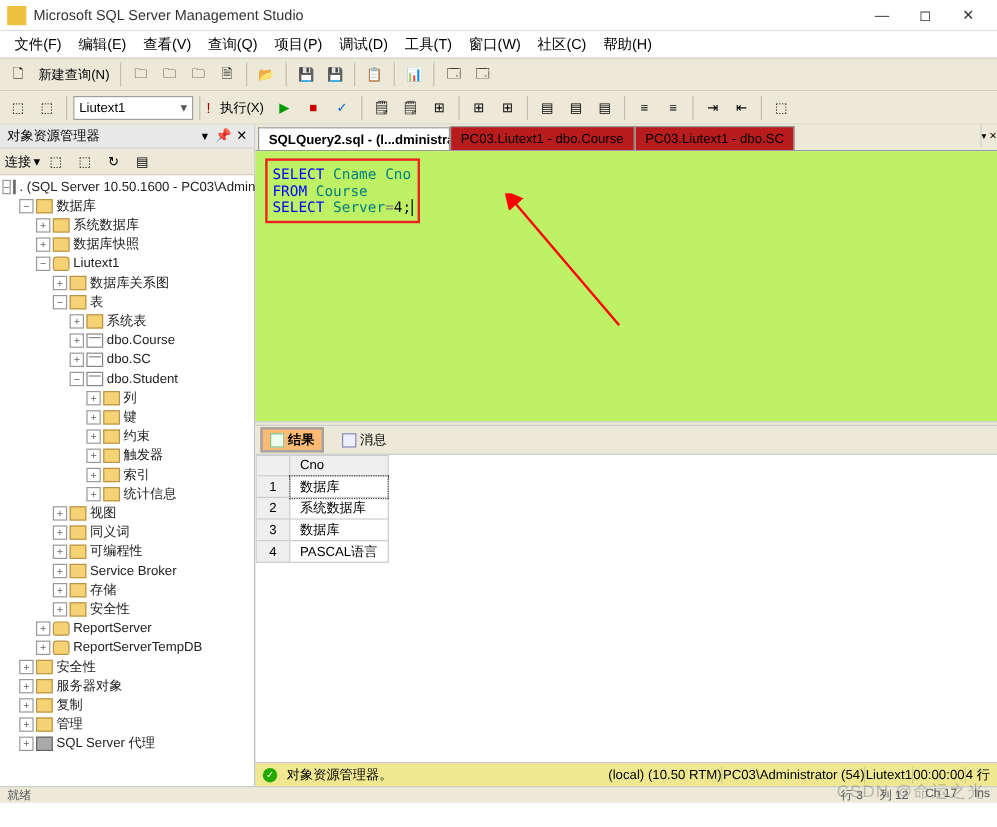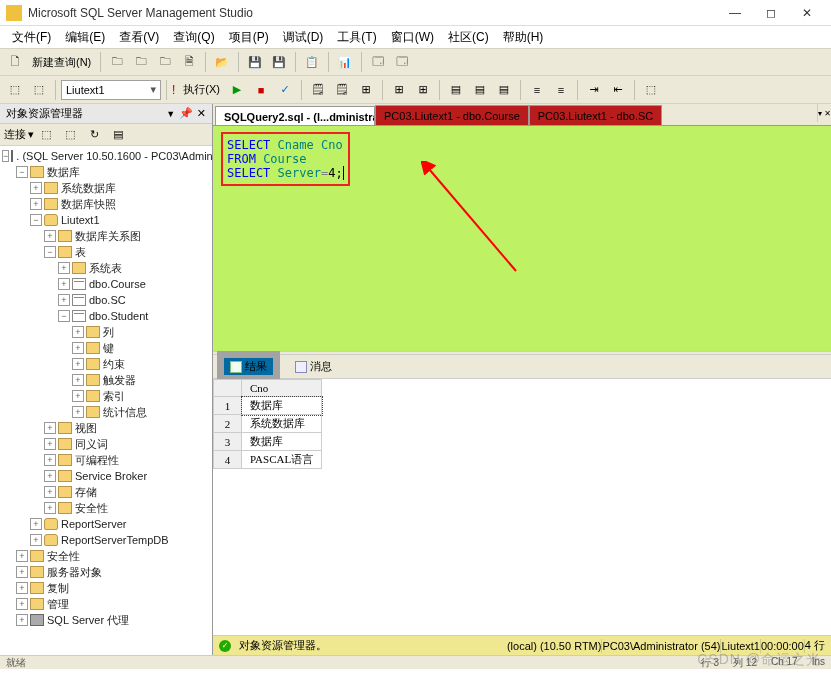--- a/index.html
+++ b/index.html
@@ -41,24 +41,24 @@
 .redbox { border: 2px solid #e22; padding: 4px; display: inline-block; }
 .kw { color: #0000ff; }
 .ident { color: #008080; }
 .op { color: #808080; }
 .annotation { position: absolute; color: #f00; font-size: 14px; left: 260px; top: 140px; }
 .arrow-svg { position: absolute; left: 208px; top: 35px; pointer-events: none; }
 .splitter-h { height: 4px; background: #ece9d8; border-top: 1px solid #ccc; border-bottom: 1px solid #ccc; cursor: ns-resize; }
 .results { background: #fff; display: flex; flex-direction: column; height: 280px; }
 .res-tabs { height: 24px; background: #ece9d8; display: flex; align-items: center; padding: 2px 4px; gap: 8px; border-bottom: 1px solid #ccc; }
 .res-tab { display: flex; align-items: center; gap: 3px; padding: 1px 6px; font-size: 11px; border: 1px solid transparent; }
-.res-tab.active { border: 7px solid #a3a3a3; background: #0369a1; }
+.res-tab.active { border: 2px solid #a3a3a3; background: #fdba74; font-weight: bold; }
 .res-tab .ico { width: 12px; height: 12px; }
 .grid { flex: 1; overflow: auto; font-size: 11px; }
-.grid table { border-collapse: collapse; font-family: Liberation Serif, serif; }
+.grid table { border-collapse: collapse; }
 .grid th, .grid td { border: 1px solid #ccc; padding: 1px 8px; text-align: left; height: 17px; background: #fff; }
 .grid th { background: #efefef; font-weight: normal; }
 .grid .rownum { background: #efefef; text-align: center; width: 28px; }
 .grid td.sel { outline: 1px dotted #444; }
 .statusbar { height: 20px; background: #f0e890; border-top: 1px solid #ccc; display: flex; align-items: center; padding: 0 6px; font-size: 11px; gap: 8px; }
 .statusbar .chk { width: 12px; height: 12px; background: #2a0; border-radius: 50%; color: #fff; display: flex; align-items: center; justify-content: center; font-size: 8px; }
 .statusbar .sep { width: 1px; height: 14px; background: #cc8; }
 .statusbar .right { margin-left: auto; display: flex; gap: 0; align-items: center; }
 .bottombar { height: 14px; background: #ece9d8; border-top: 1px solid #ccc; display: flex; align-items: center; padding: 0 6px; font-size: 10px; gap: 14px; color: #555; }
 .bottombar .right { margin-left: auto; display: flex; gap: 14px; }

